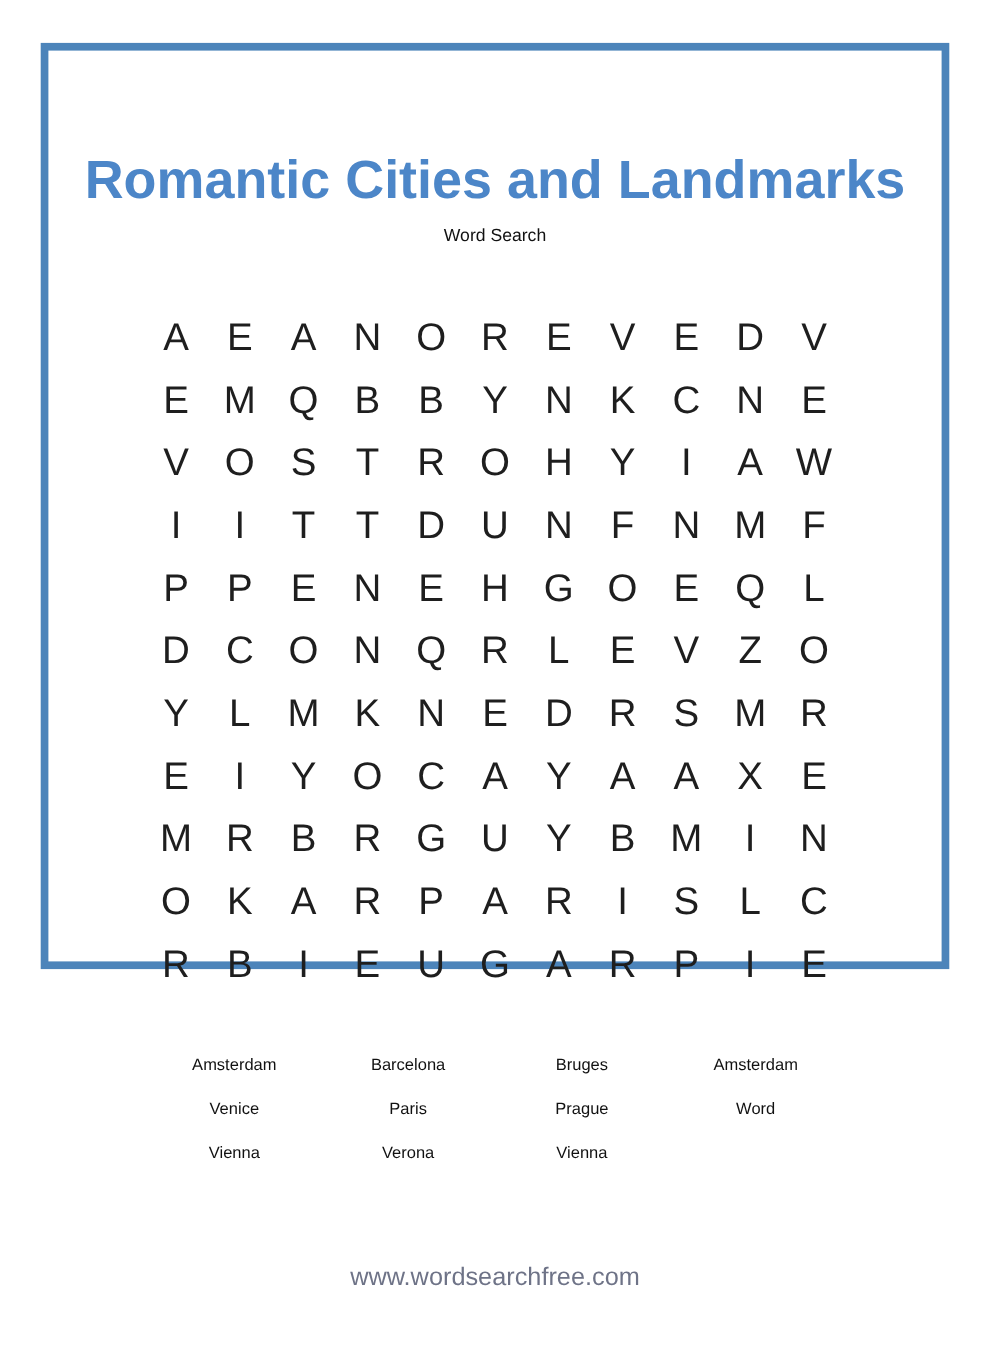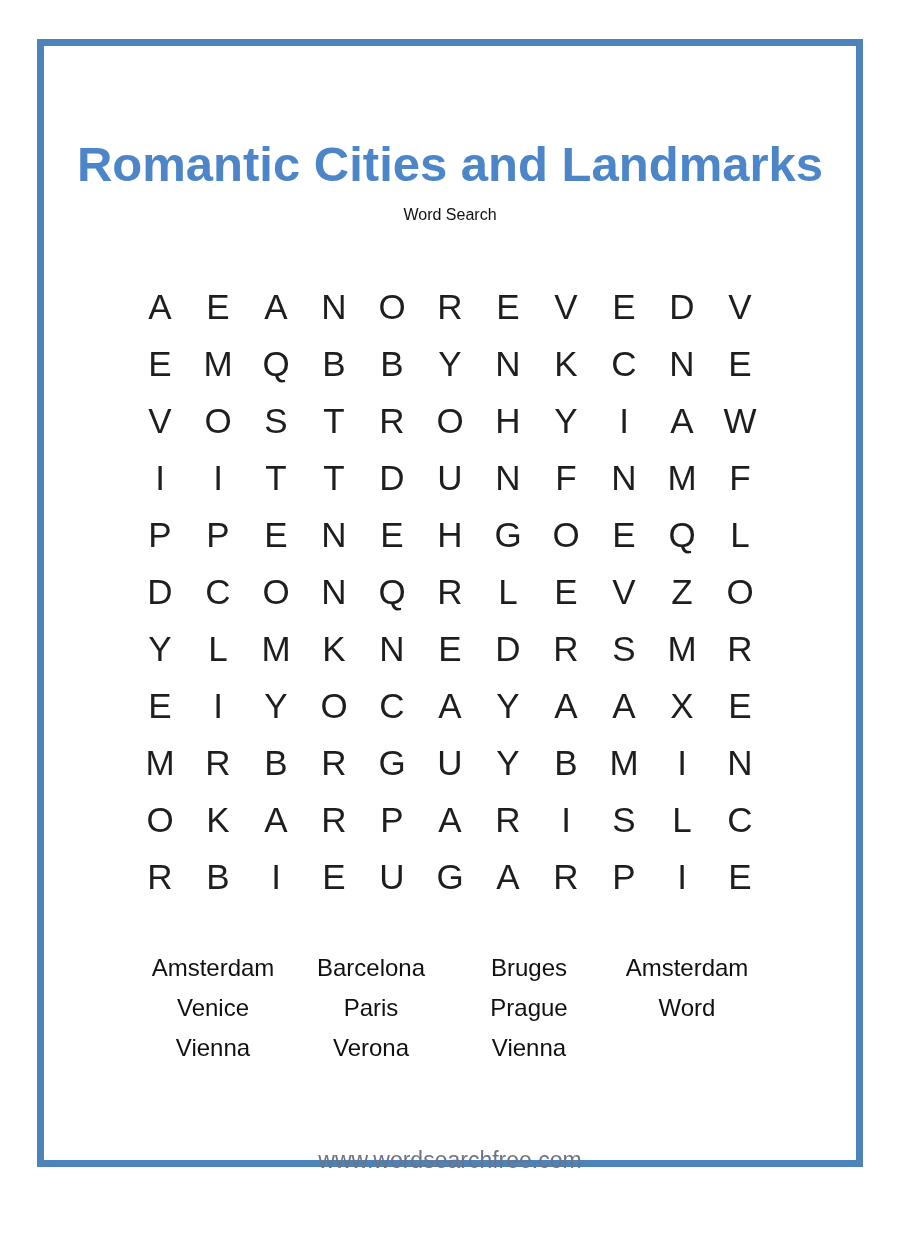--- a/index.html
+++ b/index.html
@@ -10,21 +10,21 @@
     --c-text:#111111;
   }
   html,body{margin:0;padding:0;background:#ffffff;}
   body{
     width:900px;height:1240px;
     font-family:"Liberation Sans", sans-serif;
     color:var(--c-text);
   }
   .page{position:relative;width:900px;height:1240px;background:#ffffff;overflow:hidden;}
   .frame{
-    position:absolute;left:37px;top:39px;width:826px;height:1128px;
+    position:absolute;left:37px;top:39px;width:826px;height:842px;
     box-sizing:border-box;border:7px solid var(--c-frame);background:#ffffff;
   }
   .title{
     margin:90px 0 0 0;
     text-align:center;
     font-size:49px;line-height:56px;font-weight:bold;
     color:var(--c-title);
     letter-spacing:0px;
   }
   .subtitle{
@@ -44,21 +44,21 @@
     color:var(--c-letter);
   }
   .cell{display:flex;align-items:center;justify-content:center;}
   .words{
     margin:43px auto 0 auto;
     width:632px;
     display:grid;
     grid-template-columns:repeat(4,158px);
     grid-auto-rows:40px;
     align-items:center;justify-items:center;
-    font-size:24px;line-height:1;
+    font-size:15px;line-height:1;
     color:var(--c-text);
   }
   .footer{
     margin-top:82px;
     text-align:center;
     font-size:23px;line-height:20px;
     color:var(--c-footer);
   }
 </style>
 </head>

